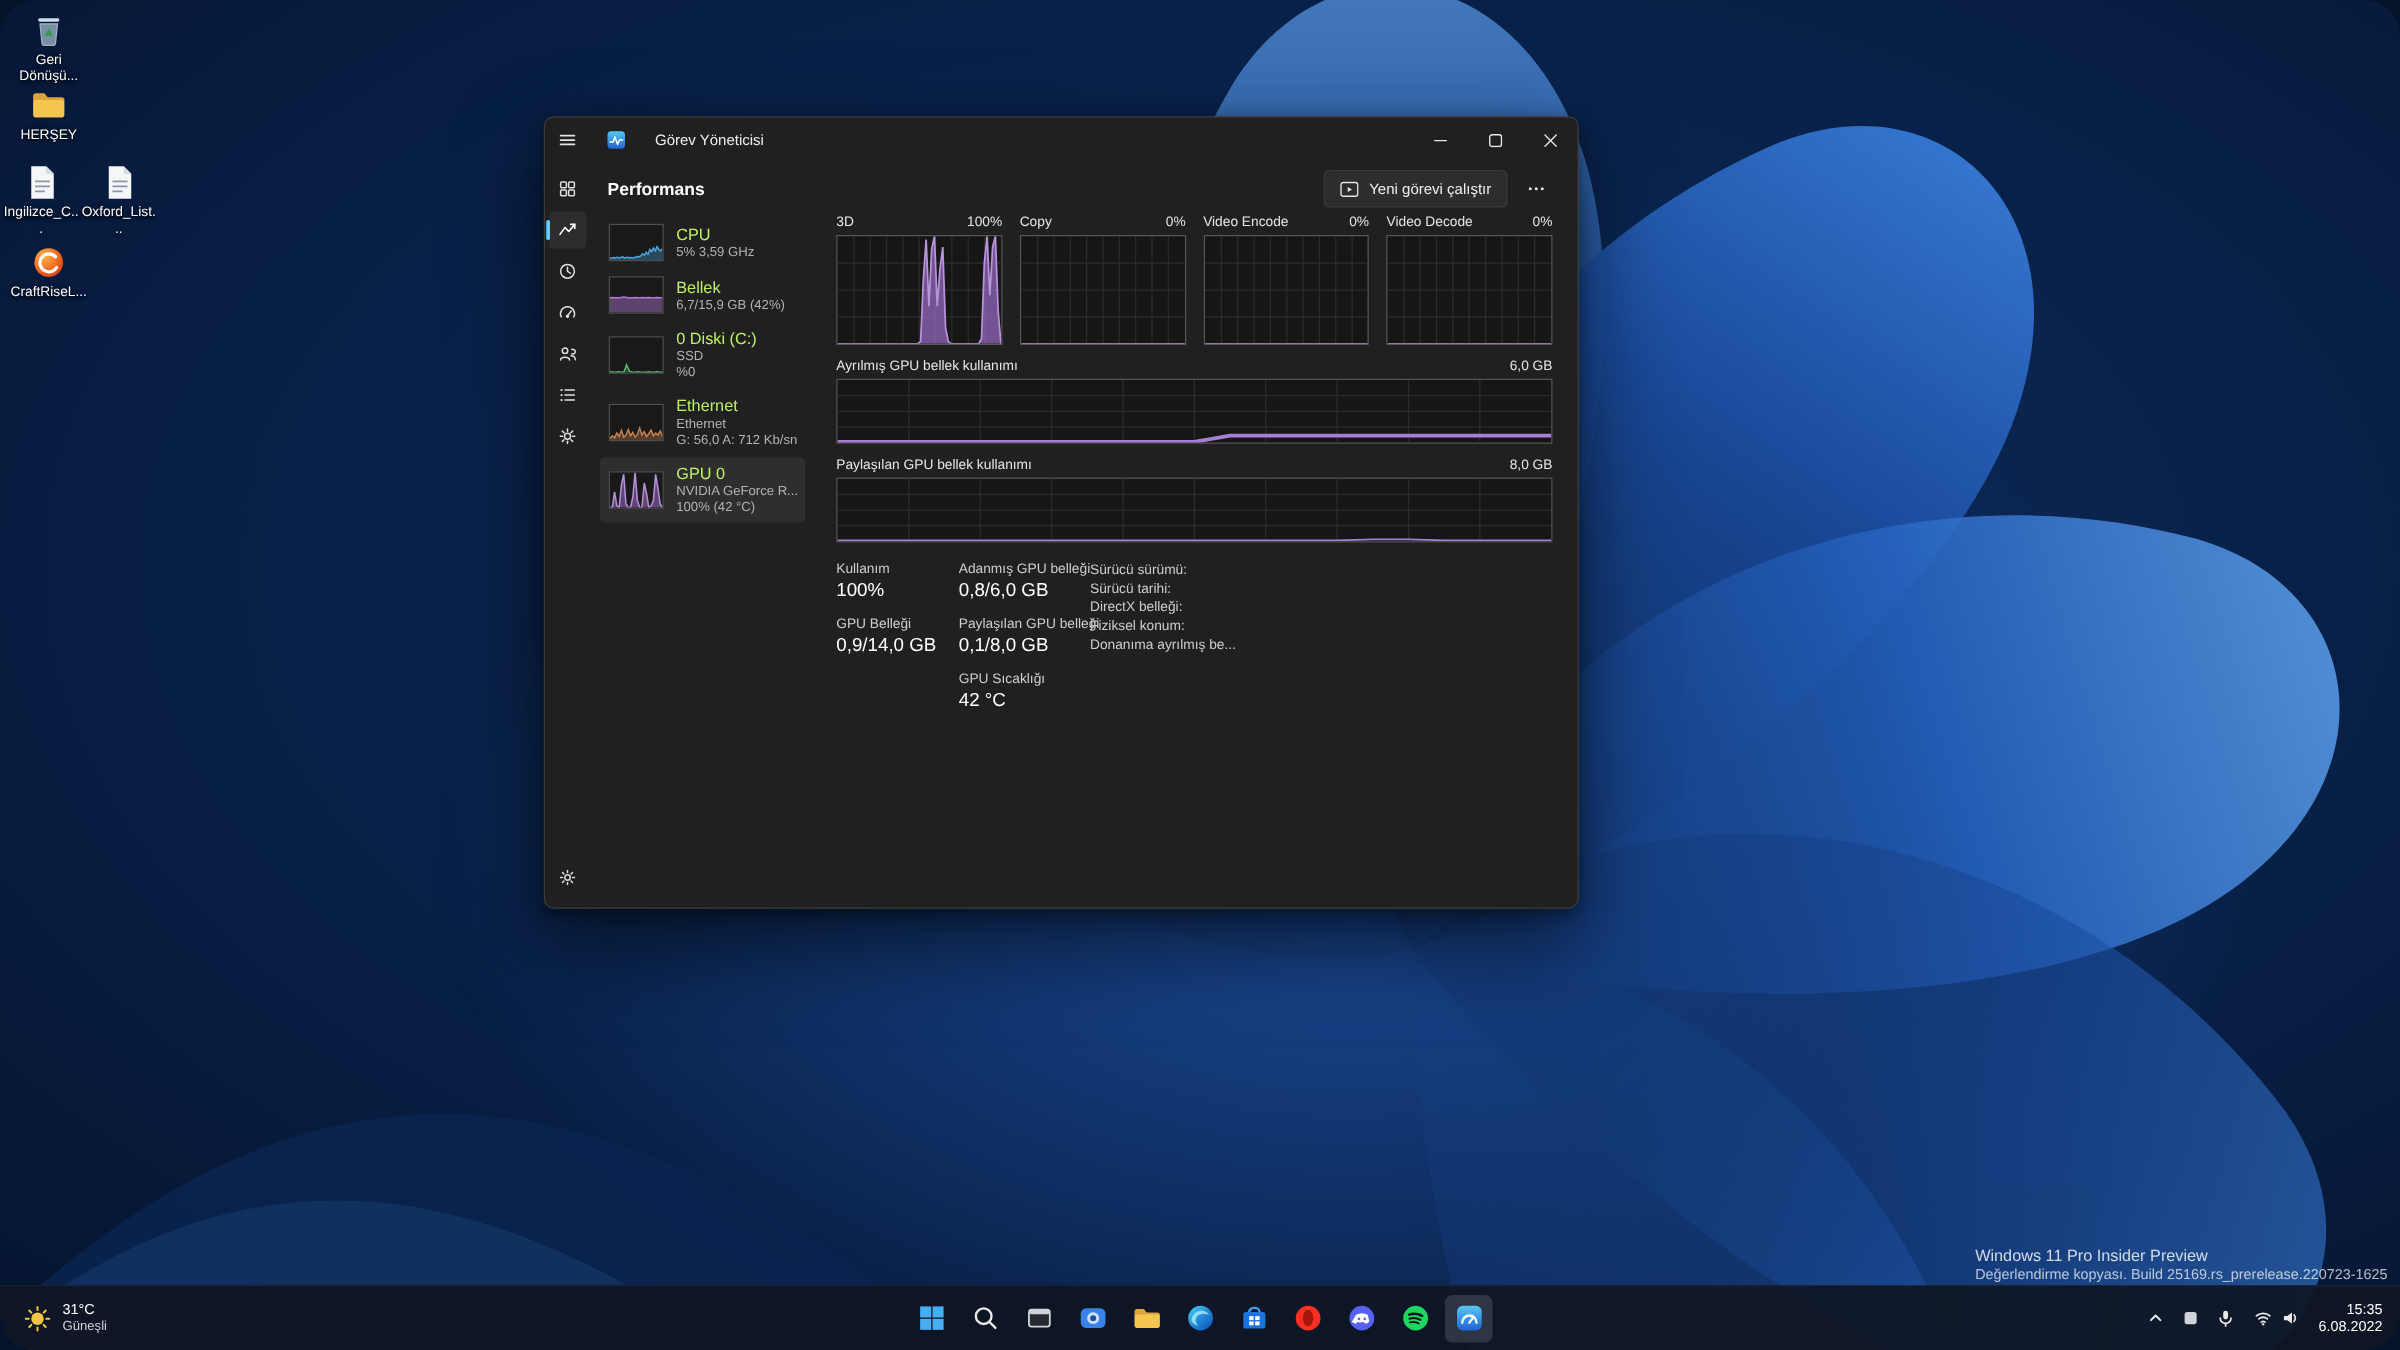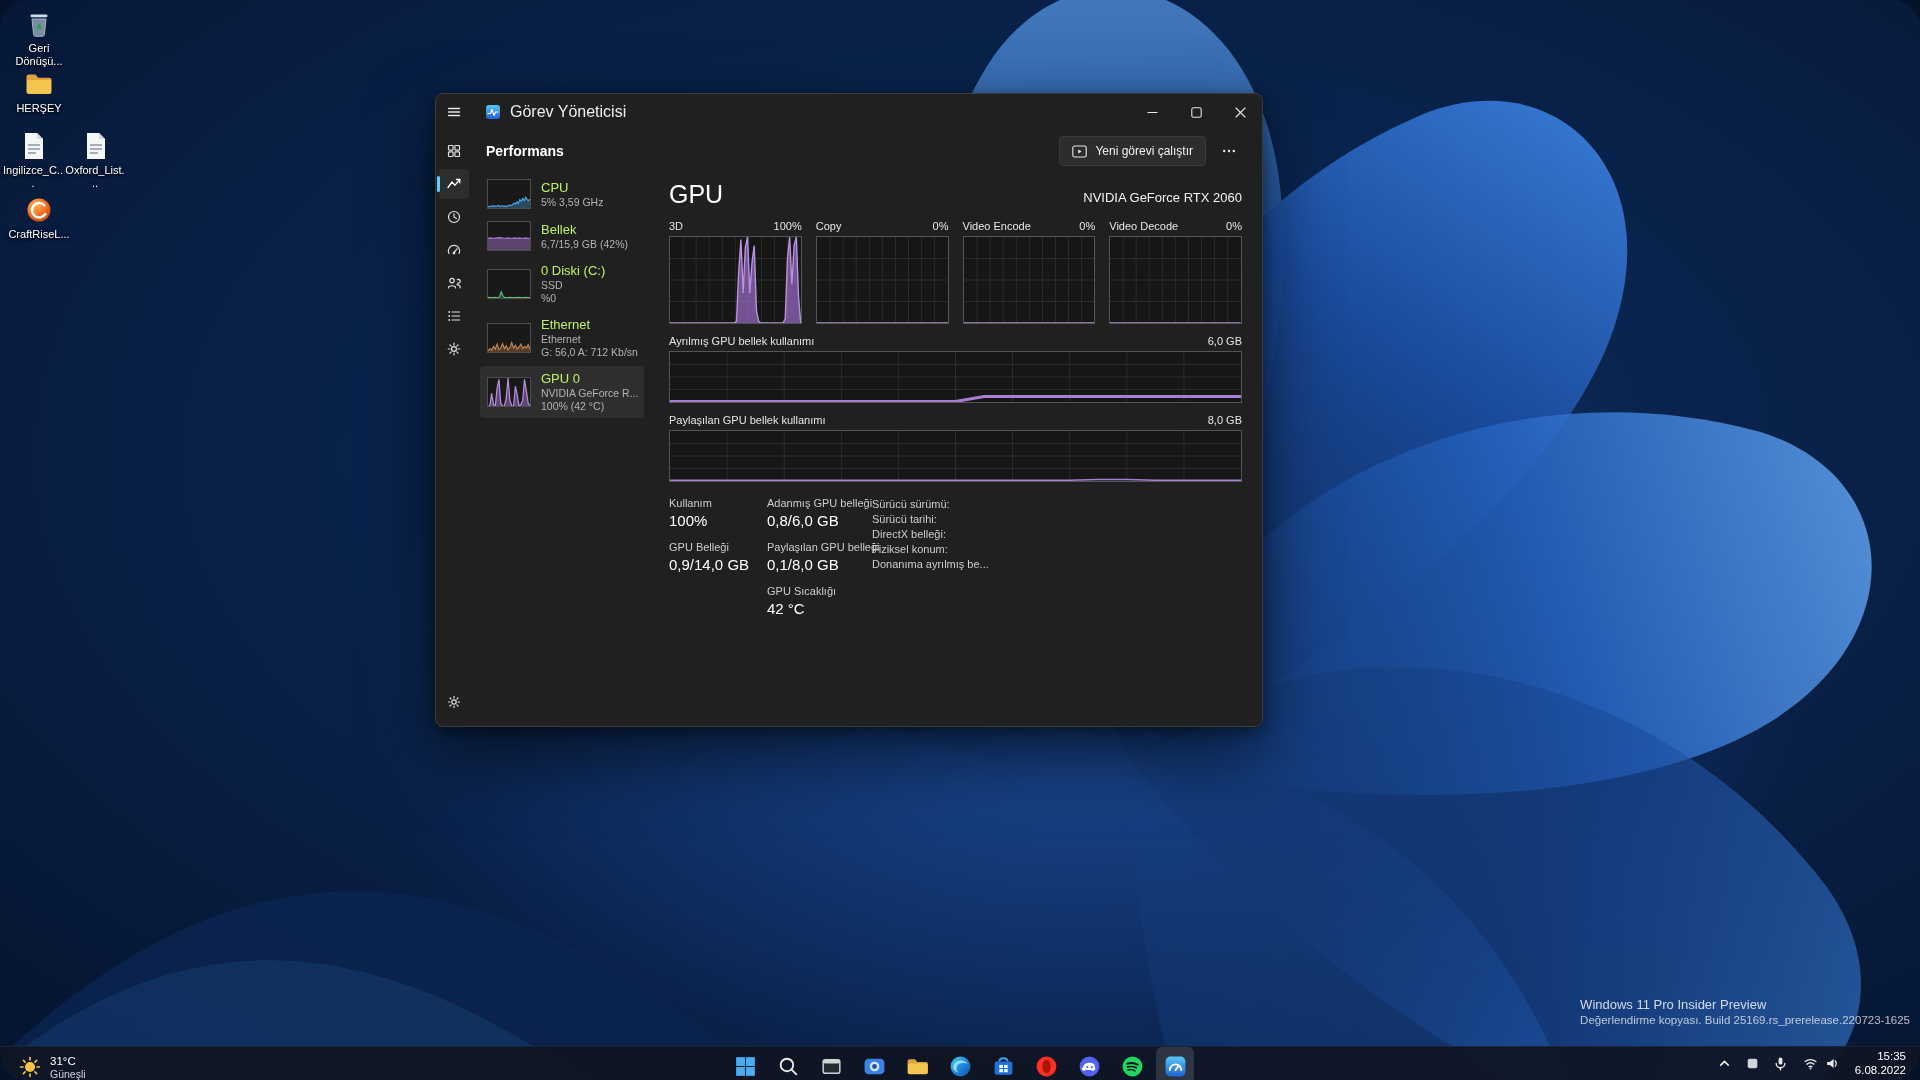--- a/index.html
+++ b/index.html
@@ -21,21 +21,21 @@
 
   
   .tm-window { position:absolute; left:435px; top:93px; width:828px; height:634px;
     background:#202020; border:1px solid #3c3c3c; border-radius:8px;
     box-shadow:0 28px 70px rgba(0,0,0,.6), 0 4px 14px rgba(0,0,0,.4); color:#fff; overflow:hidden;
     display:flex; flex-direction:column; }
   .titlebar { height:36px; display:flex; align-items:center; flex:none; }
   .nav-toggle { width:36px; height:36px; display:flex; align-items:center; justify-content:center; }
   .app-icon { margin-left:13px; width:16px; height:16px; }
   .app-icon svg, .nav-toggle svg { display:block; }
-  .win-title { margin-left:9px; font-size:16px; color:#ededed; }
+  .win-title { margin-left:23px; font-size:12px; color:#ededed; }
   .caption-buttons { margin-left:auto; display:flex; height:36px; }
   .cap { width:44px; height:36px; display:flex; align-items:center; justify-content:center; }
   .cap svg { width:11px; height:11px; }
 
   .winbody { flex:1; display:flex; min-height:0; }
   .sidebar { width:36px; flex:none; display:flex; flex-direction:column; align-items:center; padding-top:6px; padding-bottom:6px; }
   .nav-item { position:relative; width:30px; height:30px; border-radius:4px; display:flex; align-items:center; justify-content:center; margin-bottom:3px; }
   .nav-item svg { width:16px; height:16px; }
   .nav-item.selected { background:#2d2d2d; }
   .nav-item.selected::before { content:""; position:absolute; left:-2px; top:7px; width:3px; height:16px; border-radius:2px; background:var(--accent,#60cdff); }
@@ -72,23 +72,23 @@
 
   .stats-row { display:flex; margin-top:15px; }
   .stat-col1 { width:98px; flex:none; }
   .stat-col2 { width:105px; flex:none; }
   .driver-col { flex:1; min-width:0; }
   .stat-label { font-size:11px; color:#cdcdcd; margin-bottom:3px; white-space:nowrap; }
   .stat-value { font-size:15px; color:#fff; margin-bottom:12px; white-space:nowrap; }
   .driver-line { font-size:11px; color:#cdcdcd; line-height:15px; white-space:nowrap; }
 
   
-  .taskbar { position:absolute; left:0; right:0; bottom:0; height:34px;
+  .taskbar { position:absolute; left:0; right:0; bottom:0; height:52px;
     background:rgba(15,21,35,.93); border-top:1px solid rgba(255,255,255,.05);
-    display:flex; align-items:flex-start; }
+    display:flex; align-items:center; }
   .tb-weather { position:absolute; left:12px; display:flex; align-items:center; gap:8px; height:40px; padding:0 6px; border-radius:6px; }
   .tb-weather svg { width:24px; height:24px; }
   .wx-temp { font-size:11.5px; color:#fff; line-height:14px; }
   .wx-cond { font-size:10.5px; color:#cfd4da; line-height:13px; }
   .tb-center { margin:0 auto; display:flex; gap:5px; align-items:center; }
   .tb-icon { width:38px; height:38px; border-radius:6px; display:flex; align-items:center; justify-content:center; }
   .tb-icon svg { width:25px; height:25px; }
   .tb-icon.active { background:rgba(255,255,255,.13); }
   .tb-tray { position:absolute; right:4px; display:flex; align-items:center; gap:2px; }
   .tray-btn { width:26px; height:32px; border-radius:4px; display:flex; align-items:center; justify-content:center; }
@@ -399,24 +399,20 @@
                 </div>
               <div>
                 <div class="pi-title">GPU 0</div>
                 <div class="pi-sub">NVIDIA GeForce R...</div>
                 <div class="pi-sub">100% (42 °C)</div>
               </div>
             </div>
           </div>
 
           <div class="gpu-pane">
-            <div class="gpu-header">
-              <div class="gpu-title">GPU</div>
-              <div class="gpu-device">NVIDIA GeForce RTX 2060</div>
-            </div>
             <div class="chart-grid">
               <div>
                 <div class="chart-head">
                   <span>3D</span>
                   <span>100%</span>
                 </div>
                 <div class="chart big">
                     <svg viewBox="0 0 100 100" preserveAspectRatio="none" style="display:block;width:100%;height:100%">
                       <g stroke="#2c2c2c" stroke-width="1">
                         <line x1="10" y1="0" x2="10" y2="100" vector-effect="non-scaling-stroke"></line>

